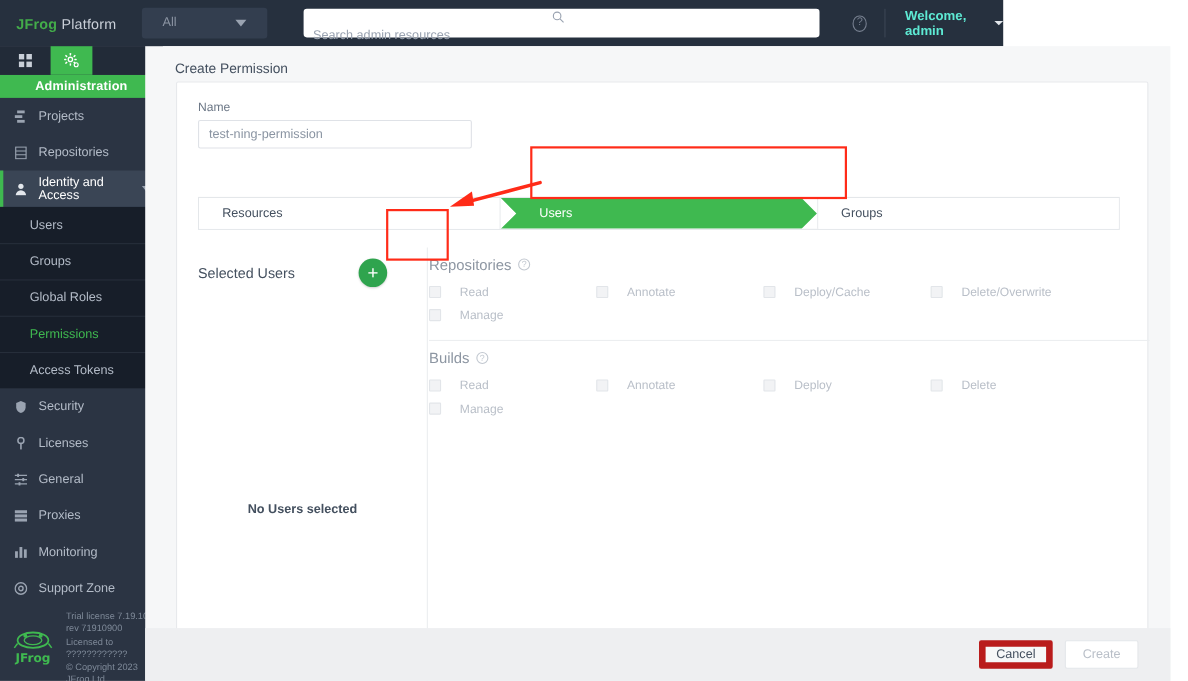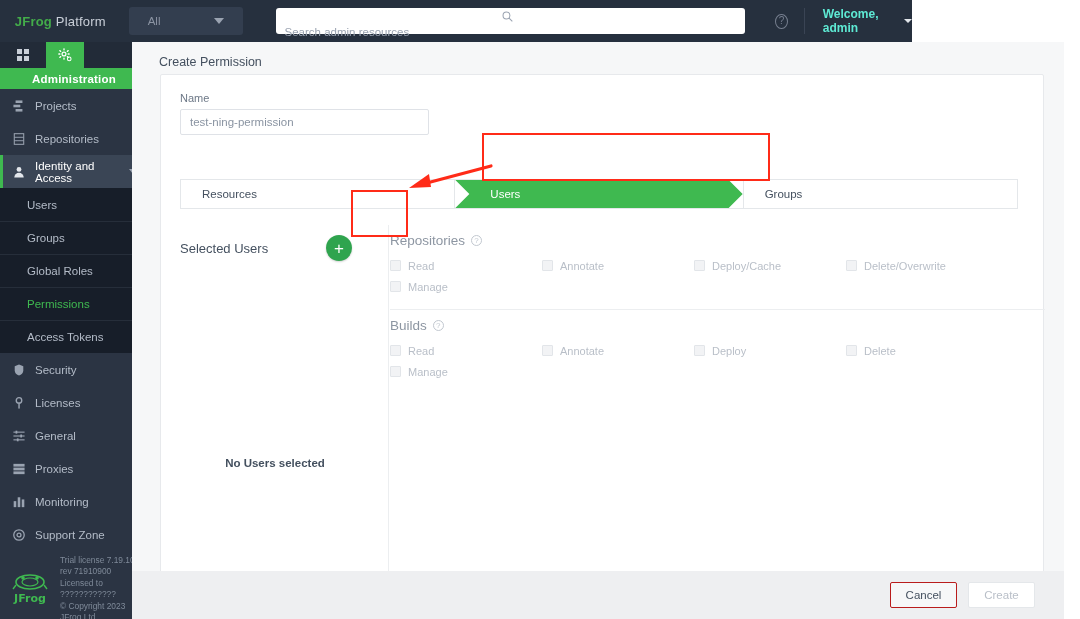--- a/index.html
+++ b/index.html
@@ -194,40 +194,40 @@
     display: flex; align-items: center; gap: 6px;
     font-size: 13.5px; color: #8d96a2; padding-left: 0; margin-bottom: 7px;
   }
   .q-icon {
     width: 11px; height: 11px; border-radius: 50%; border: 1px solid #c2c8d0;
     color: #c2c8d0; font-size: 8px; display: flex; align-items: center;
     justify-content: center; cursor: pointer; line-height: 1;
   }
   .perm-row { display: flex; }
   .perm-cell {
-    width: 152px; display: flex; align-items: center; gap: 7px;
+    width: 152px; display: flex; align-items: center; gap: 17px;
     height: 21px; font-size: 11px; color: #b9bfc8;
   }
   .cbox {
     width: 11px; height: 11px; border: 1px solid #e2e5e9; background: #f2f3f5;
     border-radius: 1px; cursor: pointer; flex: none;
   }
 
   
   .footer-bar {
     position: absolute; left: 0; top: 529px; width: 932px; height: 48px;
     background: #eeeff1; display: flex; align-items: center;
     justify-content: flex-end; padding-right: 29px; gap: 11px;
   }
   .btn {
     height: 26px; min-width: 67px; border-radius: 2px; font-size: 11.5px;
     display: flex; align-items: center; justify-content: center;
     cursor: pointer; font-family: "Liberation Sans", sans-serif;
   }
-  .btn-cancel { background: #f6f7f8; border: 1px solid #b91c1c; color: #44505f; text-align: right; }
+  .btn-cancel { background: #f6f7f8; border: 6px solid #b91c1c; color: #44505f; text-align: right; }
   .btn-create { background: #fff; border: 1px solid #e4e7ea; color: #b9bfc8; }
 
   
   .ann-rect { position: absolute; border: 2.5px solid #ff2b18; z-index: 20; pointer-events: none; }
   .ann-arrow { position: absolute; z-index: 20; pointer-events: none; }
 </style>
 </head>
 <body>
 
 <div id="root">

